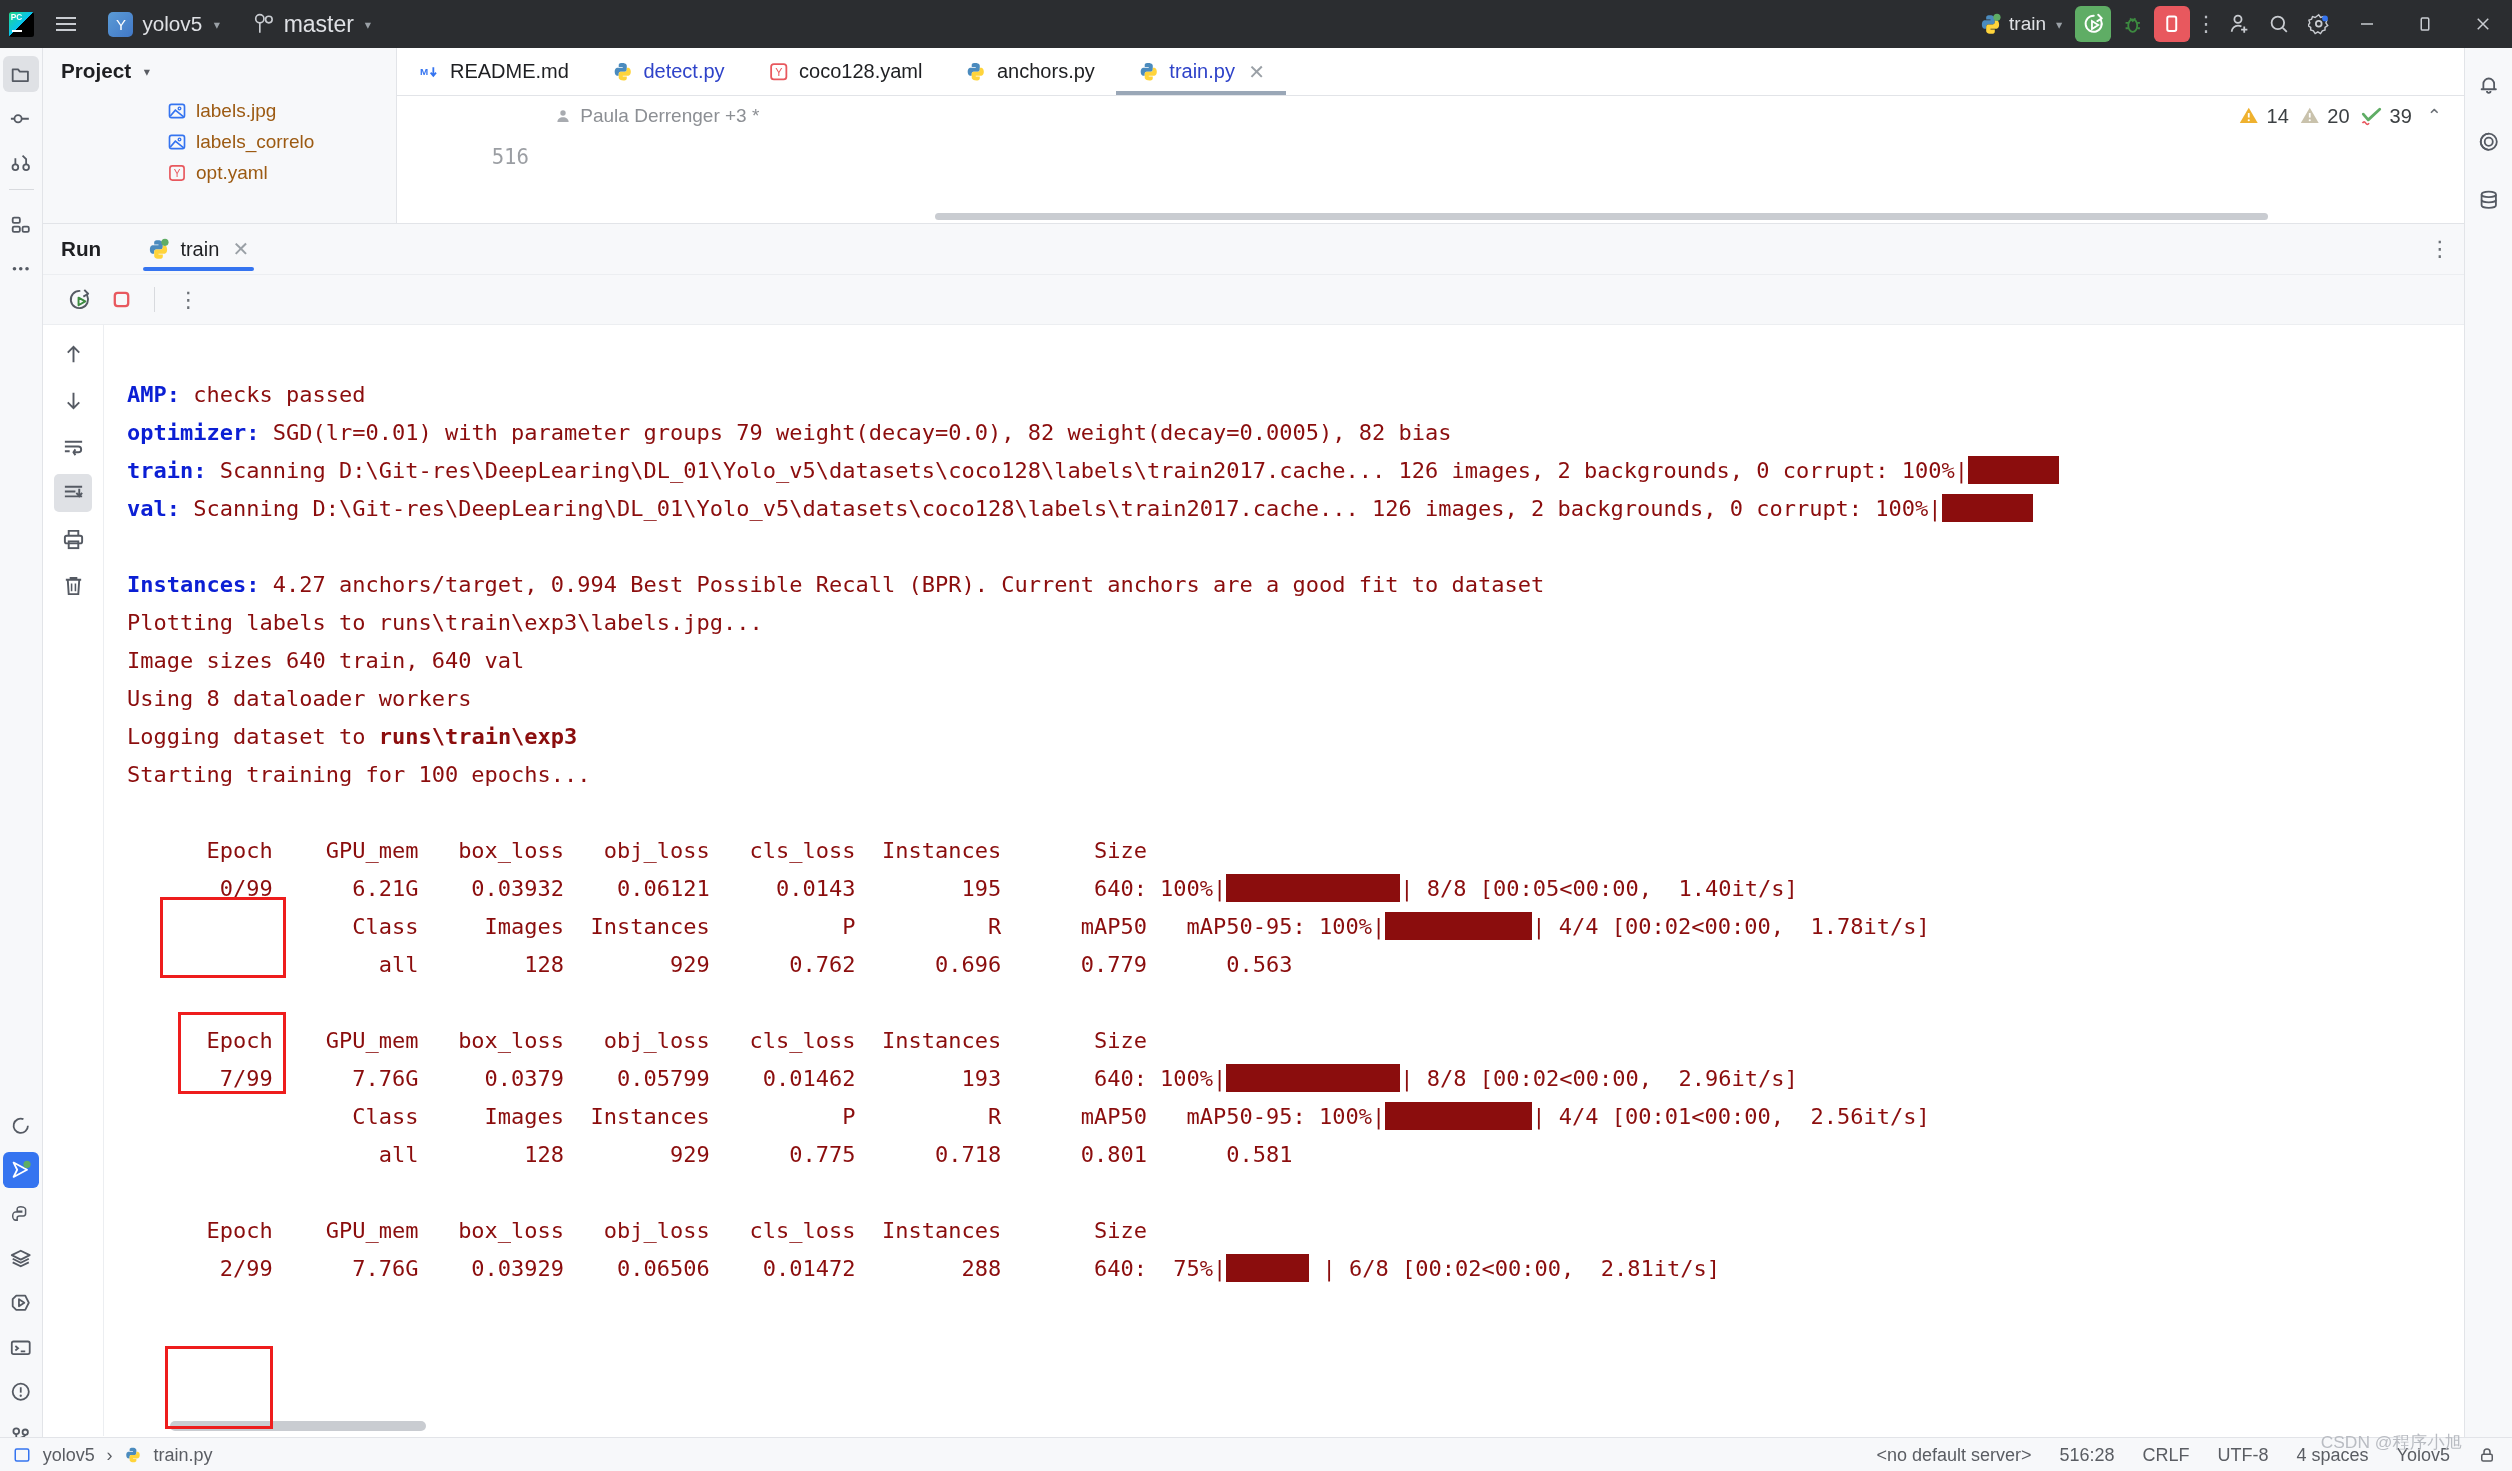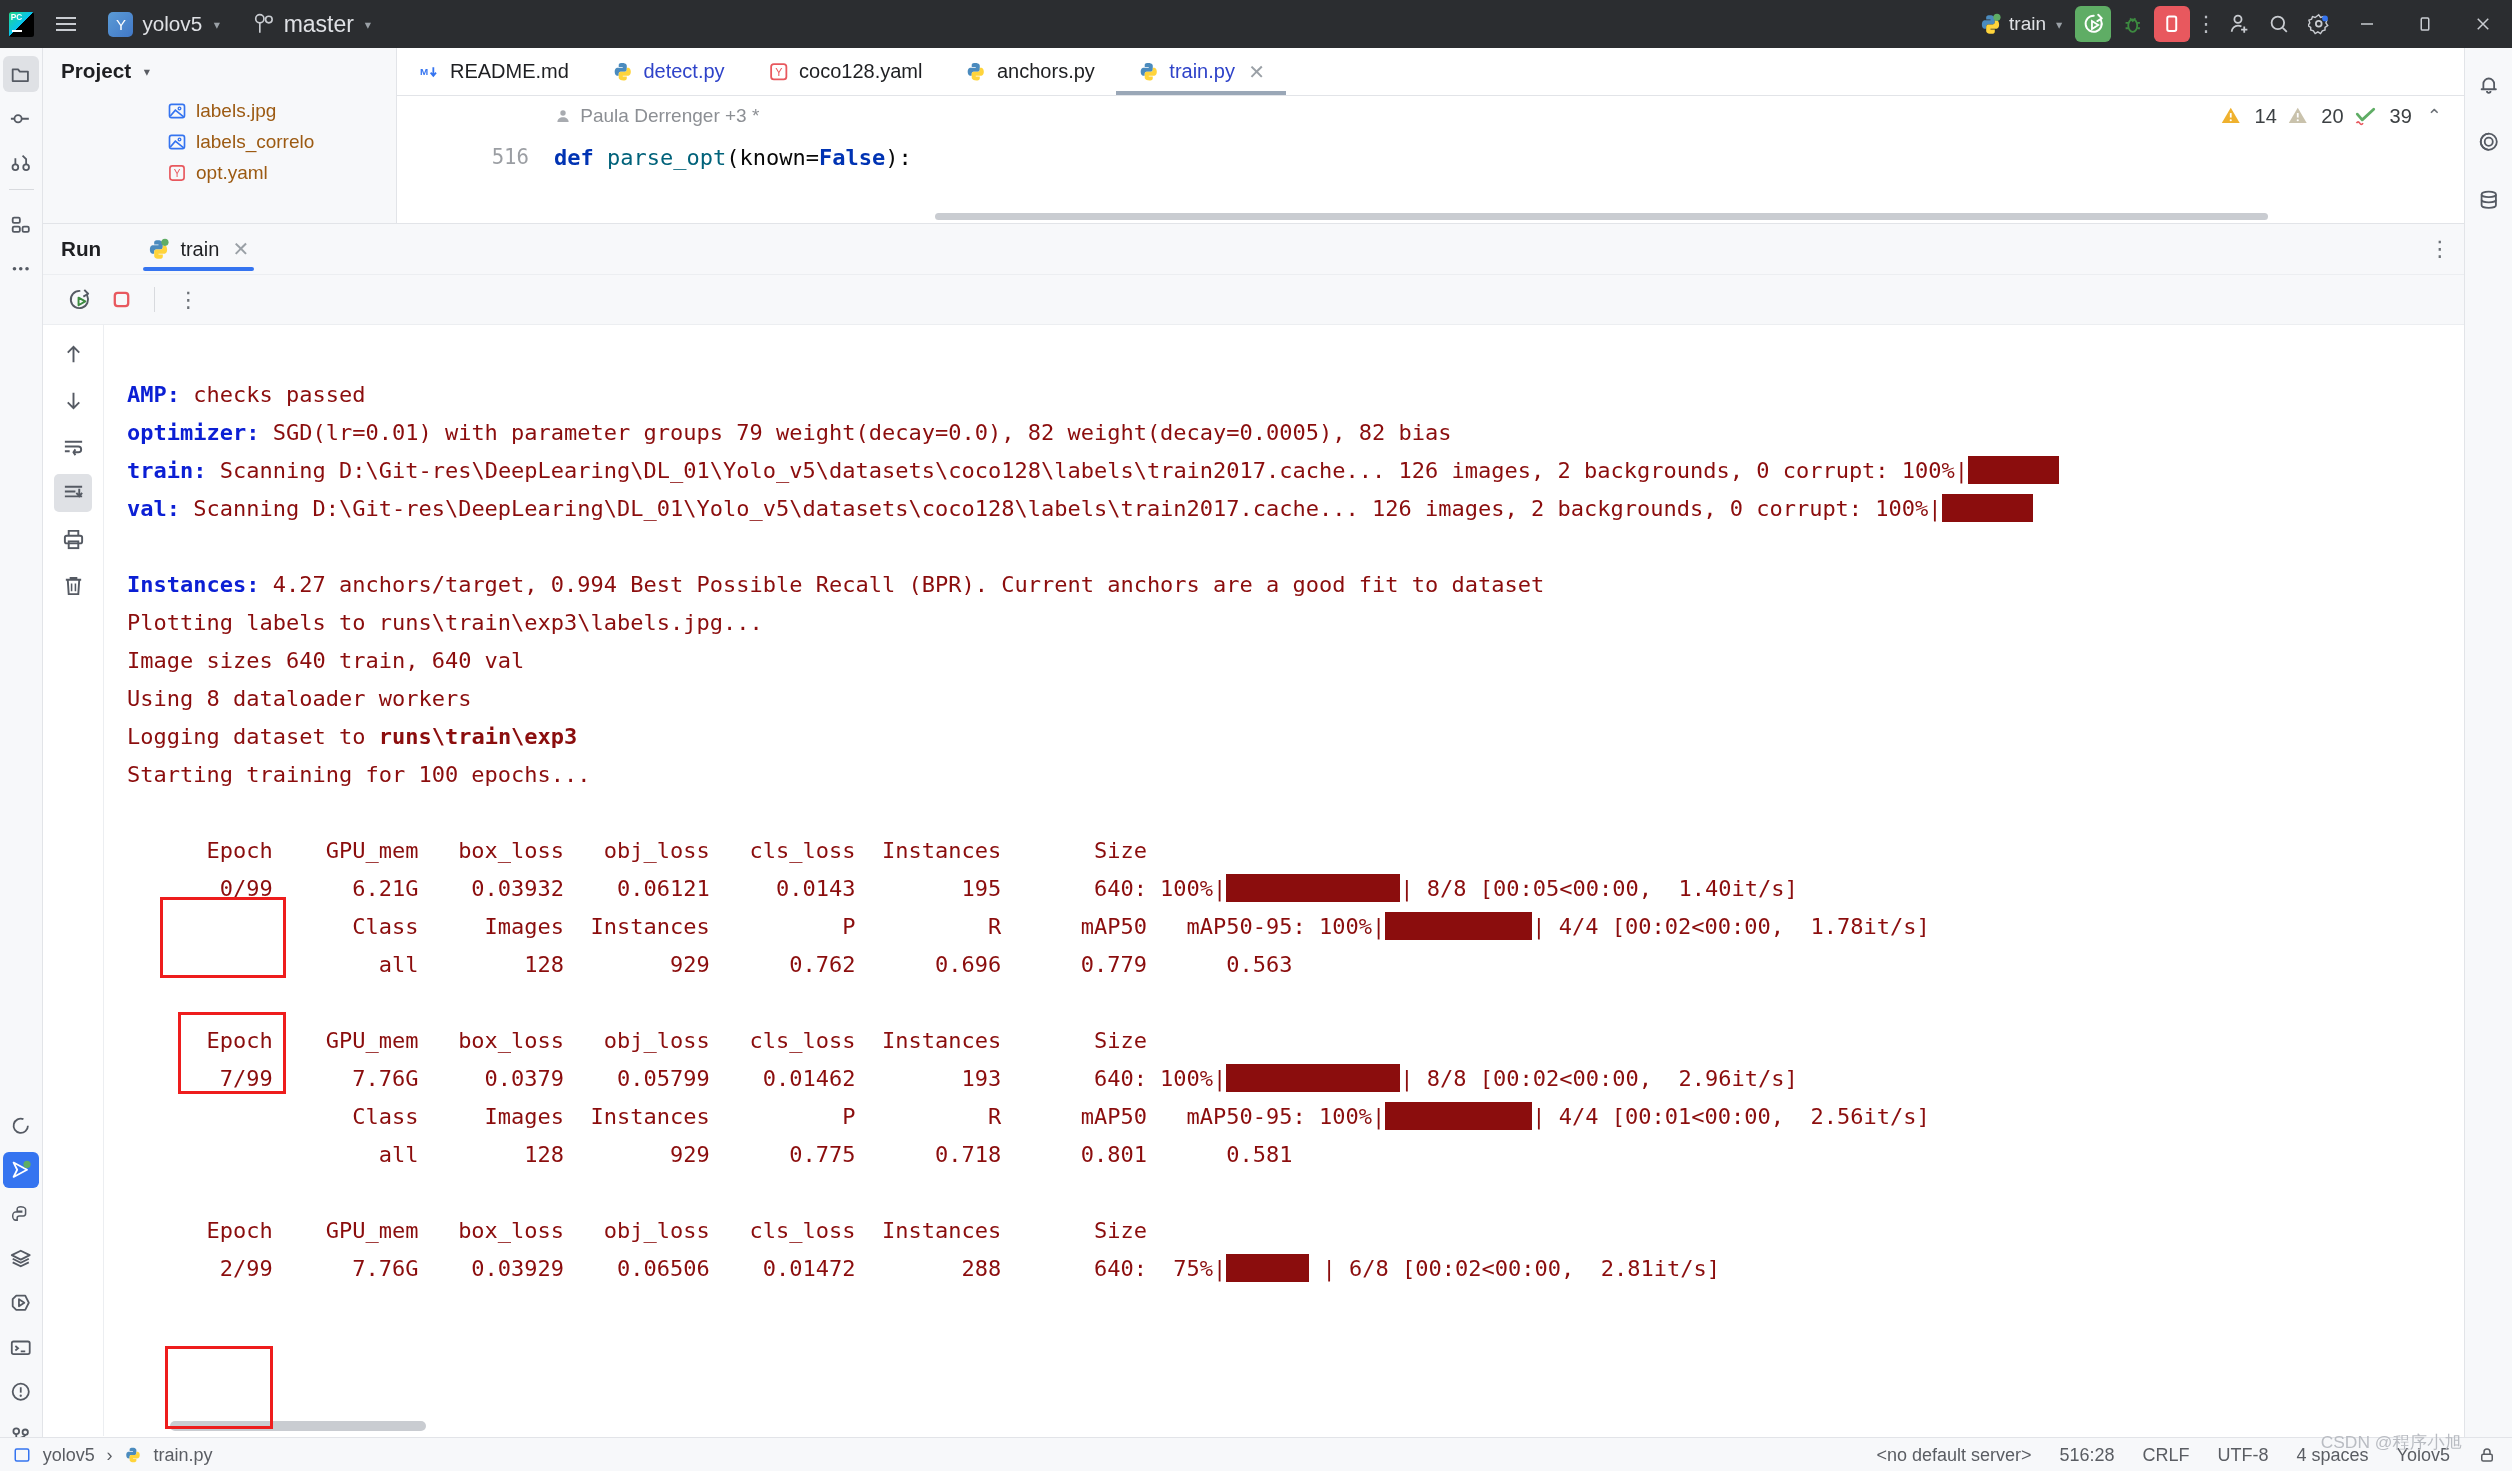--- a/index.html
+++ b/index.html
@@ -109,21 +109,21 @@
   
   .editor {
     position: absolute; left: 397px; top: 96px; width: 2115px; height: 127px; background: #fff;
   }
   .blame-row { height: 40px; display: flex; align-items: center; }
   .blame { display: flex; align-items: center; gap: 8.3px; margin-left: 157px; }
   .blame-text { font-size: 19px; color: #8c8f94; }
   .inspect {
     margin-left: auto; display: flex; align-items: center; gap: 10px; padding-right: 30px;
   }
-  .insp-item { display: flex; align-items: center; gap: 13px; }
+  .insp-item { display: flex; align-items: center; gap: 7px; }
   .insp-num { font-size: 20px; color: #3c4043; }
   .insp-arrow { font-size: 18px; color: #6b7076; padding: 0 5px; }
 
   .code-row { display: flex; align-items: flex-start; height: 43px; }
   .linenum {
     width: 157px; text-align: right; padding-right: 25px;
     font-family: "DejaVu Sans Mono", monospace; font-size: 20.7px; color: #9b9ea3;
     line-height: 43px;
   }
   .codeline {
@@ -491,21 +491,20 @@
         </svg>
         <span class="insp-num">39</span>
       </div>
       <span class="insp-arrow">⌃</span>
       <span class="insp-arrow">⌄</span>
     </div>
   </div>
 
   <div class="code-row">
     <div class="linenum">516</div>
-    <div class="codeline"><span class="kw">def</span> <span class="fn">parse_opt</span><span class="pn">(</span><span class="pn">known=</span><span class="kw">False</span><span class="pn">):</span></div>
   </div>
   <div class="editor-hscroll"></div>
 </div>
 
 <div class="runpanel">
   <div class="run-head">
     <span class="run-title">Run</span>
     <div class="run-tab active">
       <svg width="23" height="23" viewBox="0 0 32 32">
         <path d="M15 3c-5 0-5 2-5 4v2h6v1H8s-4 0-4 6 4 6 4 6h2v-3s0-3 3-3h6s3 0 3-3V7s0-4-7-4z" fill="#4b8bbe"></path>

